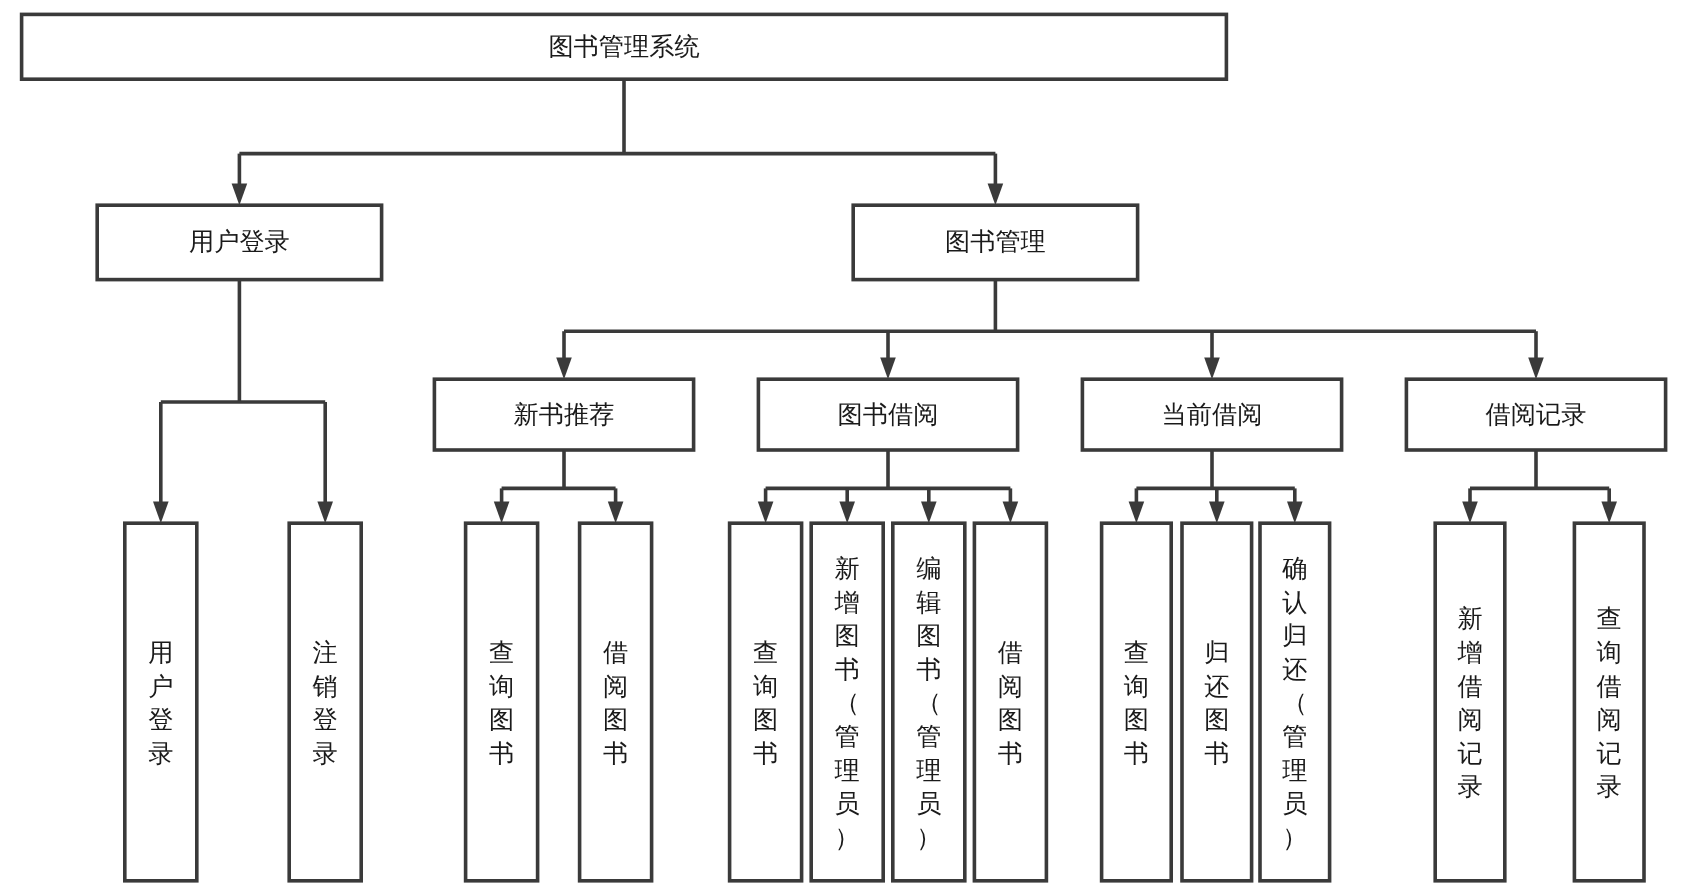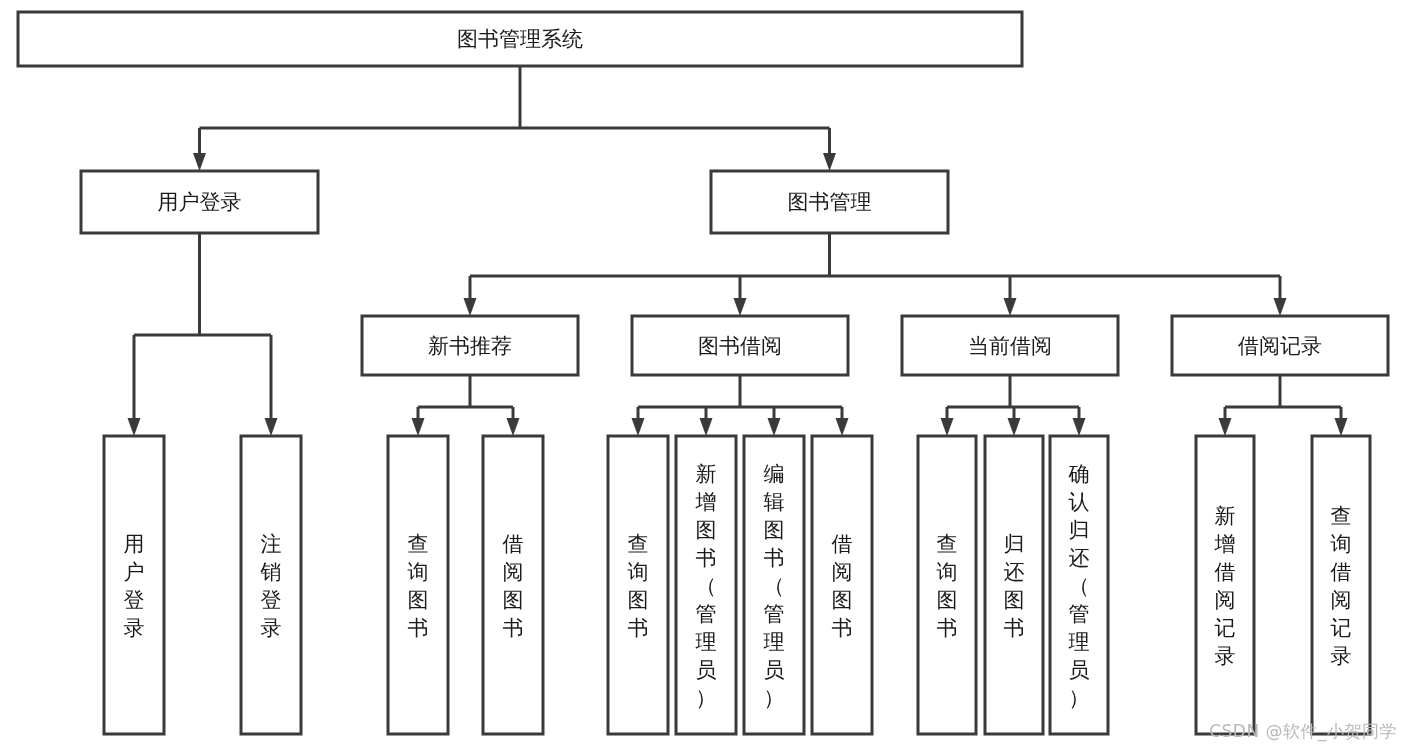--- a/index.html
+++ b/index.html
@@ -220,14 +220,13 @@
           <rect x="1196" y="436" width="58" height="298" class="node-box"></rect>
           <text x="1225" class="node-label-v"><tspan x="1225" y="522.84">新</tspan><tspan x="1225" y="550.84">增</tspan><tspan x="1225" y="578.84">借</tspan><tspan x="1225" y="606.84">阅</tspan><tspan x="1225" y="634.84">记</tspan><tspan x="1225" y="662.84">录</tspan></text>
         </g>
         <g>
           <rect x="1312" y="436" width="58" height="298" class="node-box"></rect>
           <text x="1341" class="node-label-v"><tspan x="1341" y="522.84">查</tspan><tspan x="1341" y="550.84">询</tspan><tspan x="1341" y="578.84">借</tspan><tspan x="1341" y="606.84">阅</tspan><tspan x="1341" y="634.84">记</tspan><tspan x="1341" y="662.84">录</tspan></text>
         </g>
       </g>
   </svg>
 
-  <div class="watermark-text">CSDN @软件_小贺同学</div>
 </div>
 
 </body></html>

